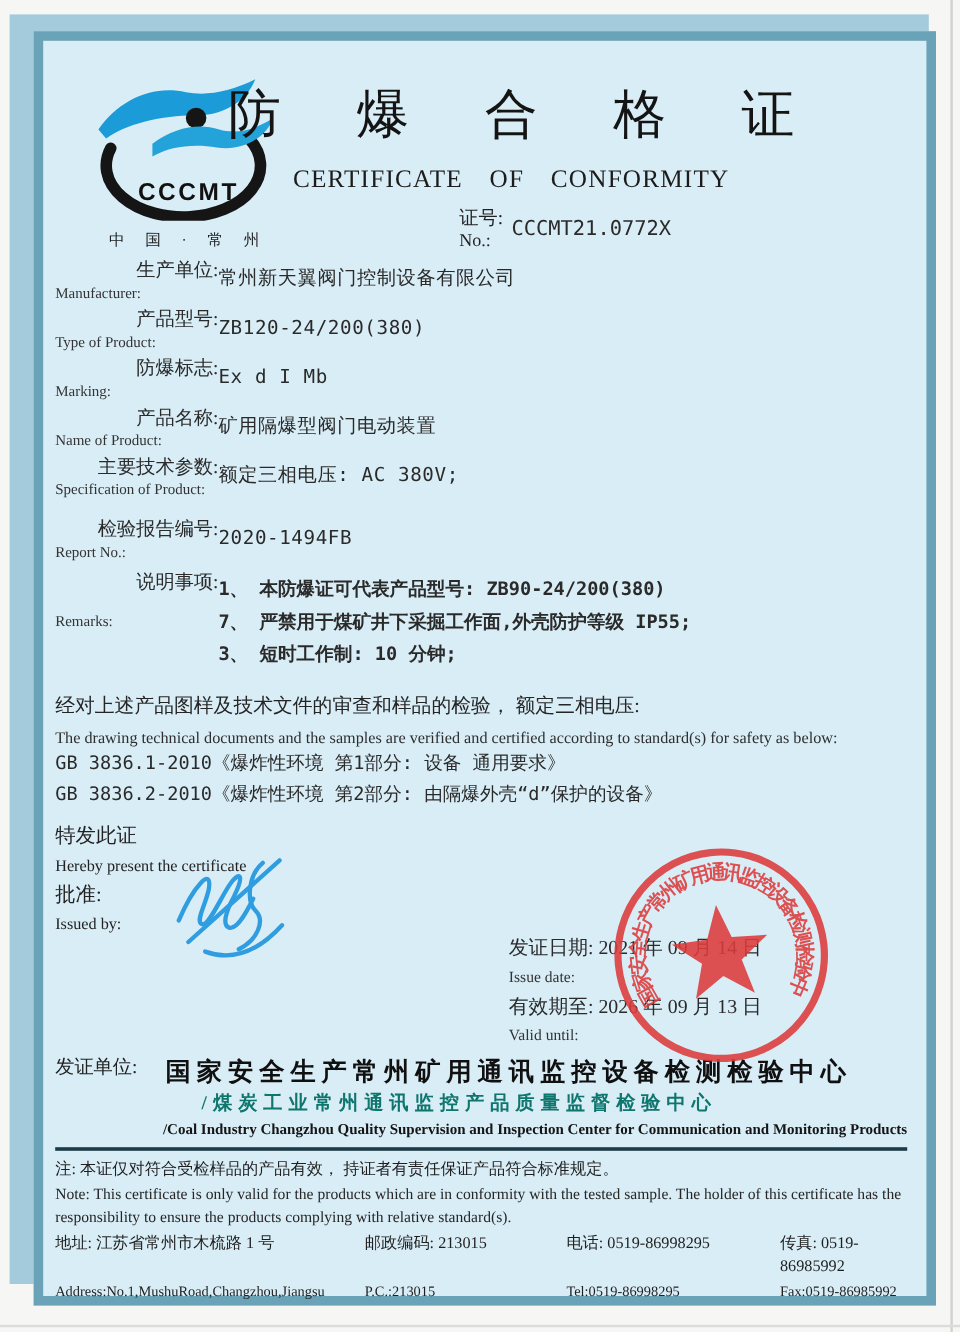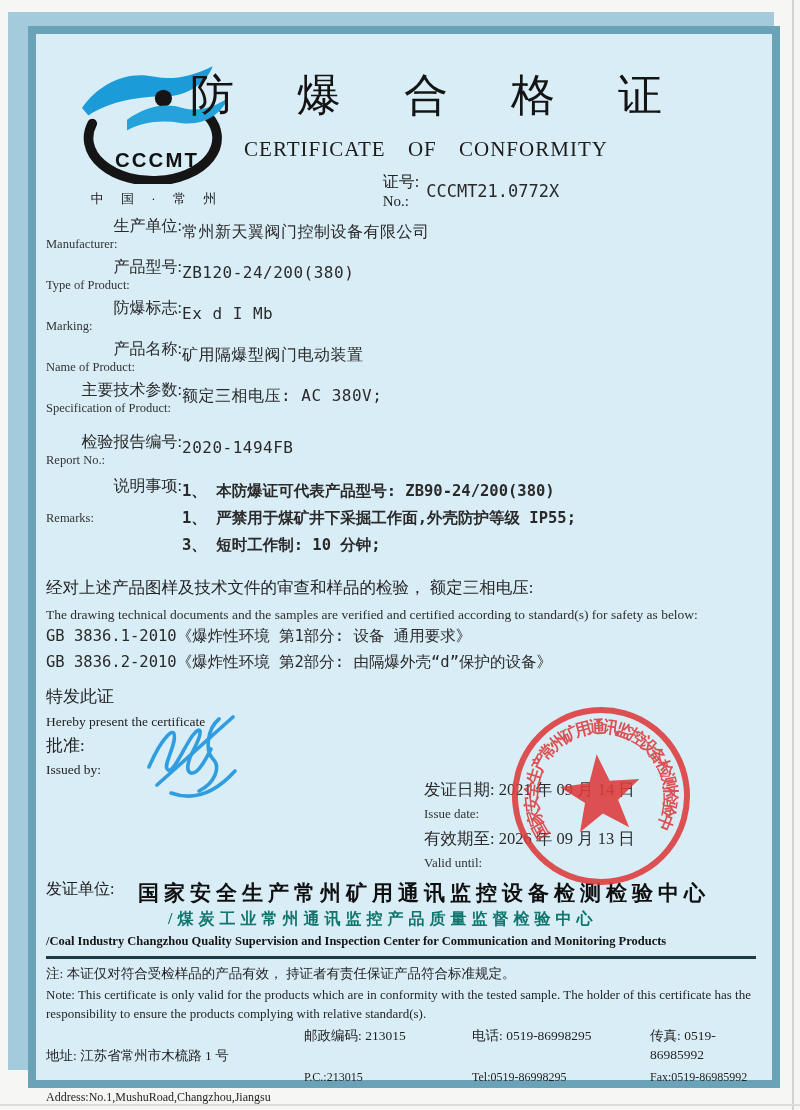--- a/index.html
+++ b/index.html
@@ -60,28 +60,28 @@
   .seal{position:absolute;left:460px;top:16px;opacity:0.88;}
 
   
   .issuer{margin-top:2px;}
   .iss-row1{display:flex;align-items:flex-start;}
   .iss-label{font-size:16px;flex:0 0 92px;}
   .iss-line1{font-size:21px;font-weight:bold;letter-spacing:5px;color:#101010;white-space:nowrap;}
   .iss-line2{font-size:16px;font-weight:bold;letter-spacing:5px;color:#0f766e;margin:2px 0 0 122px;white-space:nowrap;}
   .iss-en1{margin-top:6px;font-size:12.5px;font-weight:bold;color:#151515;}
   .iss-en1 .sm{font-weight:normal;font-size:11px;}
-  .iss-en2{margin-top:4px;font-size:12.5px;font-weight:bold;color:#151515;text-align:left;}
+  .iss-en2{margin-top:4px;font-size:12.5px;font-weight:bold;color:#151515;text-align:right;}
   .thick-rule{height:3px;background:#1d3a47;margin-top:7px;}
 
   
   .note{margin-top:5px;font-size:13.5px;line-height:19px;color:#1f1f1f;}
   .note .en{font-size:13px;line-height:19px;color:#262626;margin-top:2px;}
   .addr-row{display:flex;margin-top:3px;}
-  .addr-row .c1{flex:0 0 258px;margin-top:20px;}
+  .addr-row .c1{flex:0 0 258px;}
   .addr-row .c2{flex:0 0 168px;}
   .addr-row .c3{flex:0 0 178px;}
   .addr-en{font-size:12px;}
 </style>
 </head>
 <body>
 
 <div class="page">
   <div class="page-edge-r"></div>
   <div class="page-edge-b"></div>
@@ -158,21 +158,21 @@
           <div class="fvalue">2020-1494FB</div>
         </div>
 
         <div class="frow remarks">
           <div class="flabel">
               <div class="cn">说明事项:</div>
               <div class="en" style="margin-top:14px;">Remarks:</div>
             </div>
           <div class="ritems">
             <div>1、 本防爆证可代表产品型号: ZB90-24/200(380)</div>
-            <div>1、 严禁用于煤矿井下采掘工作面,外壳防护等级 IP55;</div>
+            <div>7、 严禁用于煤矿井下采掘工作面,外壳防护等级 IP55;</div>
             <div>3、 短时工作制: 10 分钟;</div>
           </div>
         </div>
       </div>
 
       <div class="standards">
         <div class="std-cn">经对上述产品图样及技术文件的审查和样品的检验， 额定三相电压:</div>
         <div class="std-en">The drawing technical documents and the samples are verified and certified according to standard(s) for safety as below:</div>
         <div class="std-item">GB 3836.1-2010《爆炸性环境 第1部分: 设备 通用要求》</div>
         <div class="std-item">GB 3836.2-2010《爆炸性环境 第2部分: 由隔爆外壳“d”保护的设备》</div>

